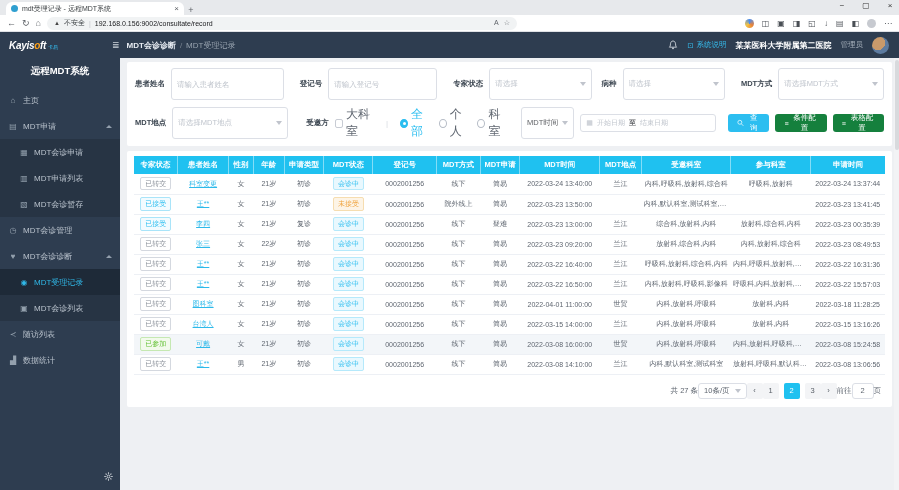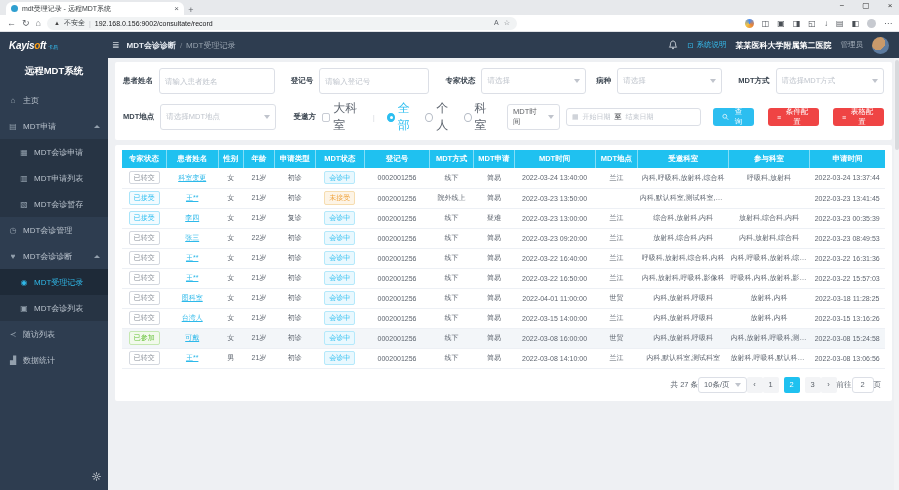--- a/index.html
+++ b/index.html
@@ -41,58 +41,58 @@
   .crumb-b { color:#97a2ae; }
   .hdr-right { margin-left:auto; display:flex; align-items:center; gap:9px; padding-right:10px; }
   .bell svg { display:block; }
   .sys-help { color:#35b8e9; font-size:7.5px; display:flex; gap:3px; align-items:center; }
   .hospital { color:#fff; font-size:8px; font-weight:700; }
   .role { color:#a8b2bd; font-size:7.5px; }
   .avatar { width:17px; height:17px; border-radius:50%; background:radial-gradient(circle at 35% 35%, #c99a6b 0 45%, #5d7ba0 46% 100%); }
 
   
   .app-body { flex:1 1 auto; display:flex; min-height:0; position:relative; }
-  .sidebar { width:108px; background:#2e3d50; flex:0 0 auto; position:relative; }
+  .sidebar { width:120px; background:#2e3d50; flex:0 0 auto; position:relative; }
   .side-title { color:#fff; font-size:9.5px; font-weight:700; text-align:center; padding:7px 0 9px; }
   .side-item { height:26px; display:flex; align-items:center; gap:5px; padding:0 8px; color:#bac3cd; font-size:8px; }
   .side-item .micon { width:10px; font-size:8px; color:#93a0ad; text-align:center; flex:0 0 auto; }
   .side-item .arrow { margin-left:auto; width:0; height:0; border-left:3px solid transparent; border-right:3px solid transparent; border-bottom:3px solid #93a0ad; }
   .side-item.sub { background:#273444; padding-left:19px; }
   .side-item.active { background:#1e2a38; color:#30b8e8; }
   .side-item.active .micon { color:#30b8e8; }
   .side-gear { position:absolute; bottom:5px; right:7px; }
 
   .main { flex:1 1 auto; padding:4px 7px 0 7px; display:flex; flex-direction:column; gap:5px; min-width:0; }
   .card { background:#fff; border-radius:2px; }
 
   
   .filter-card { padding:6px 8px; display:flex; flex-direction:column; gap:6px; }
   .f-row { display:flex; align-items:center; gap:6px; }
   .f-label { font-size:7.5px; font-weight:700; color:#3d4752; white-space:nowrap; }
-  .inp, .sel { height:26px; border:1px solid #dcdfe6; border-radius:3px; background:#fff; font-size:7.5px; color:#606266; padding:0 5px; display:flex; align-items:center; }
+  .inp, .sel { height:32px; border:1px solid #dcdfe6; border-radius:3px; background:#fff; font-size:7.5px; color:#606266; padding:0 5px; display:flex; align-items:center; }
   input.inp { outline:none; font-family:inherit; }
   input.inp::placeholder { color:#bfc4cc; }
   .sel { justify-content:space-between; gap:4px; }
   .sel .ph { color:#bfc4cc; white-space:nowrap; overflow:hidden; }
   .caret { width:0; height:0; border-left:3px solid transparent; border-right:3px solid transparent; border-top:4px solid #c0c4cc; flex:0 0 auto; }
   .chk { width:9px; height:9px; border:1px solid #c8ccd4; border-radius:2px; background:#fff; }
   .chk-label, .rad-label { font-size:12px; color:#5f6670; }
   .vdiv { color:#d7dbe0; font-size:8px; margin:0 2px; }
   .rad { width:9px; height:9px; border-radius:50%; border:1px solid #b6bcc6; background:#fff; position:relative; }
   .rad.sel2 { border-color:#2cbef0; background:#2cbef0; }
   .rad.sel2::after { content:""; position:absolute; left:2.5px; top:2.5px; width:3px; height:3px; border-radius:50%; background:#fff; }
   .rad-label.on { color:#2cbef0; }
   .rgroup { display:flex; align-items:center; gap:3px; }
   .daterange { width:150px; height:18px; border:1px solid #dcdfe6; border-radius:3px; display:flex; align-items:center; gap:4px; padding:0 5px; font-size:7px; }
   .daterange .cal { color:#bfc4cc; font-size:7px; }
   .dr-ph { color:#bfc4cc; }
   .dr-to { color:#606266; font-weight:700; }
   .btn { height:18px; border:none; border-radius:3px; color:#fff; font-size:7.5px; padding:0 9px; display:flex; align-items:center; gap:3px; font-family:inherit; }
   .btn-search { background:#2cbef0; margin-left:6px; }
-  .btn-orange { background:#ef4444; margin-left:8px; }
+  .btn-orange { background:#15803d; }
   .btn .bic { font-size:7px; line-height:1; }
 
   
   .table-card { padding:5px 7px 4px; }
   table { width:100%; table-layout:fixed; border-collapse:collapse; }
   thead th { background:#1fc1f0; color:#fff; font-size:7.5px; font-weight:700; height:18px; border-right:1px solid rgba(255,255,255,.45); }
   thead th:last-child { border-right:none; }
   tbody td { height:20px; font-size:7px; color:#5f6670; text-align:center; border-bottom:1px solid #edf0f5; padding:0 2px; white-space:nowrap; overflow:hidden; text-overflow:ellipsis; }
   tr.hl td { background:#f3f6f9; }
   .tag, .stag { display:inline-block; border-radius:2px; padding:1.5px 4px; font-size:7px; line-height:1.2; }

